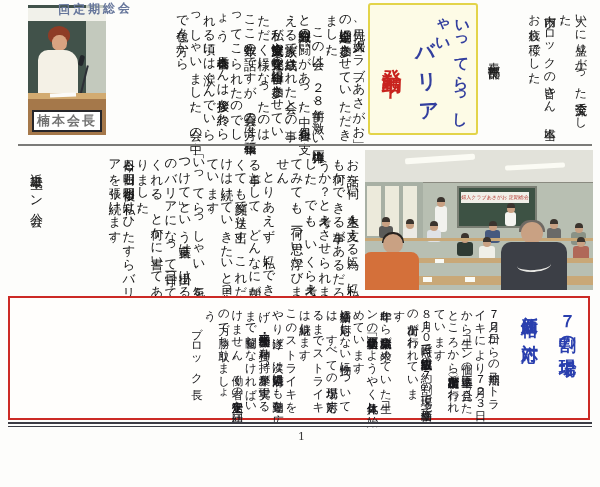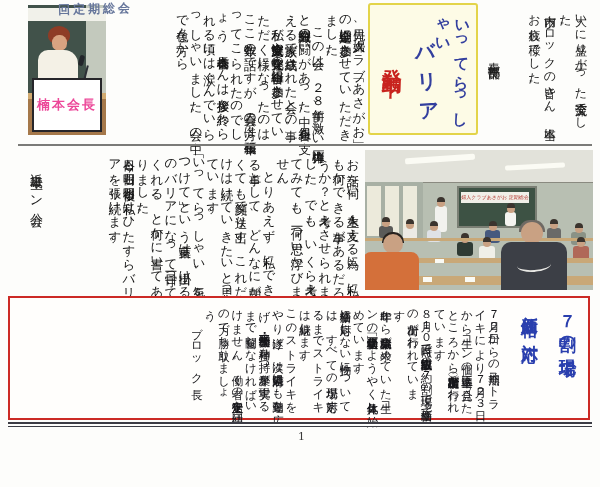--- a/index.html
+++ b/index.html
@@ -38,22 +38,22 @@
   .sp-banner{position:absolute;left:0;top:3px;width:78px;height:13px;background:#f1f1ea;}
   .sp-hair{position:absolute;left:20px;top:21px;width:22px;height:18px;background:#8e3c26;border-radius:50% 50% 42% 42%;}
   .sp-face{position:absolute;left:24px;top:30px;width:15px;height:16px;background:#d8a381;border-radius:46%;}
   .sp-body{position:absolute;left:10px;top:45px;width:40px;height:50px;background:#f4f1e6;border-radius:10px 14px 0 0;}
   .sp-mic-head{position:absolute;left:51px;top:50px;width:5px;height:11px;background:#22252a;border-radius:3px;transform:rotate(14deg);}
   .sp-mic-stand{position:absolute;left:55px;top:60px;width:2px;height:32px;background:#2c2f35;transform:rotate(14deg);}
   .sp-podium-top{position:absolute;left:0;top:88px;width:78px;height:6px;background:#d2ab71;}
   .sp-paper{position:absolute;left:22px;top:88px;width:26px;height:4px;background:#fbfbf8;transform:rotate(-2deg);}
   .sp-podium{position:absolute;left:0;top:94px;width:78px;height:36px;background:#a5784a;}
   #speaker-caption{position:absolute;left:50%;bottom:3px;transform:translateX(-50%);
-    background:#fff;border:2px solid #26262a;padding:16px 3px;font-size:13px;font-weight:bold;
-    color:#ec4899;letter-spacing:2px;white-space:nowrap;z-index:4;}
+    background:#fff;border:2px solid #26262a;padding:0 3px;font-size:13px;font-weight:bold;
+    color:#737373;letter-spacing:2px;white-space:nowrap;z-index:4;}
   #banner-fragment{position:absolute;left:58px;top:0px;width:130px;height:15px;overflow:hidden;
     font-size:12px;font-weight:bold;color:#66769b;letter-spacing:3px;transform:rotate(-1.5deg);
     white-space:nowrap;z-index:5;}
 
   
   #divider-top{position:absolute;left:18px;top:144px;width:574px;height:2px;background:#7b7b78;}
   #divider-bottom{position:absolute;left:8px;top:422px;width:584px;height:2px;
     border-top:2px solid #3c3c44;border-bottom:1px solid #3c3c44;background:#fdfdfb;}
 
   

